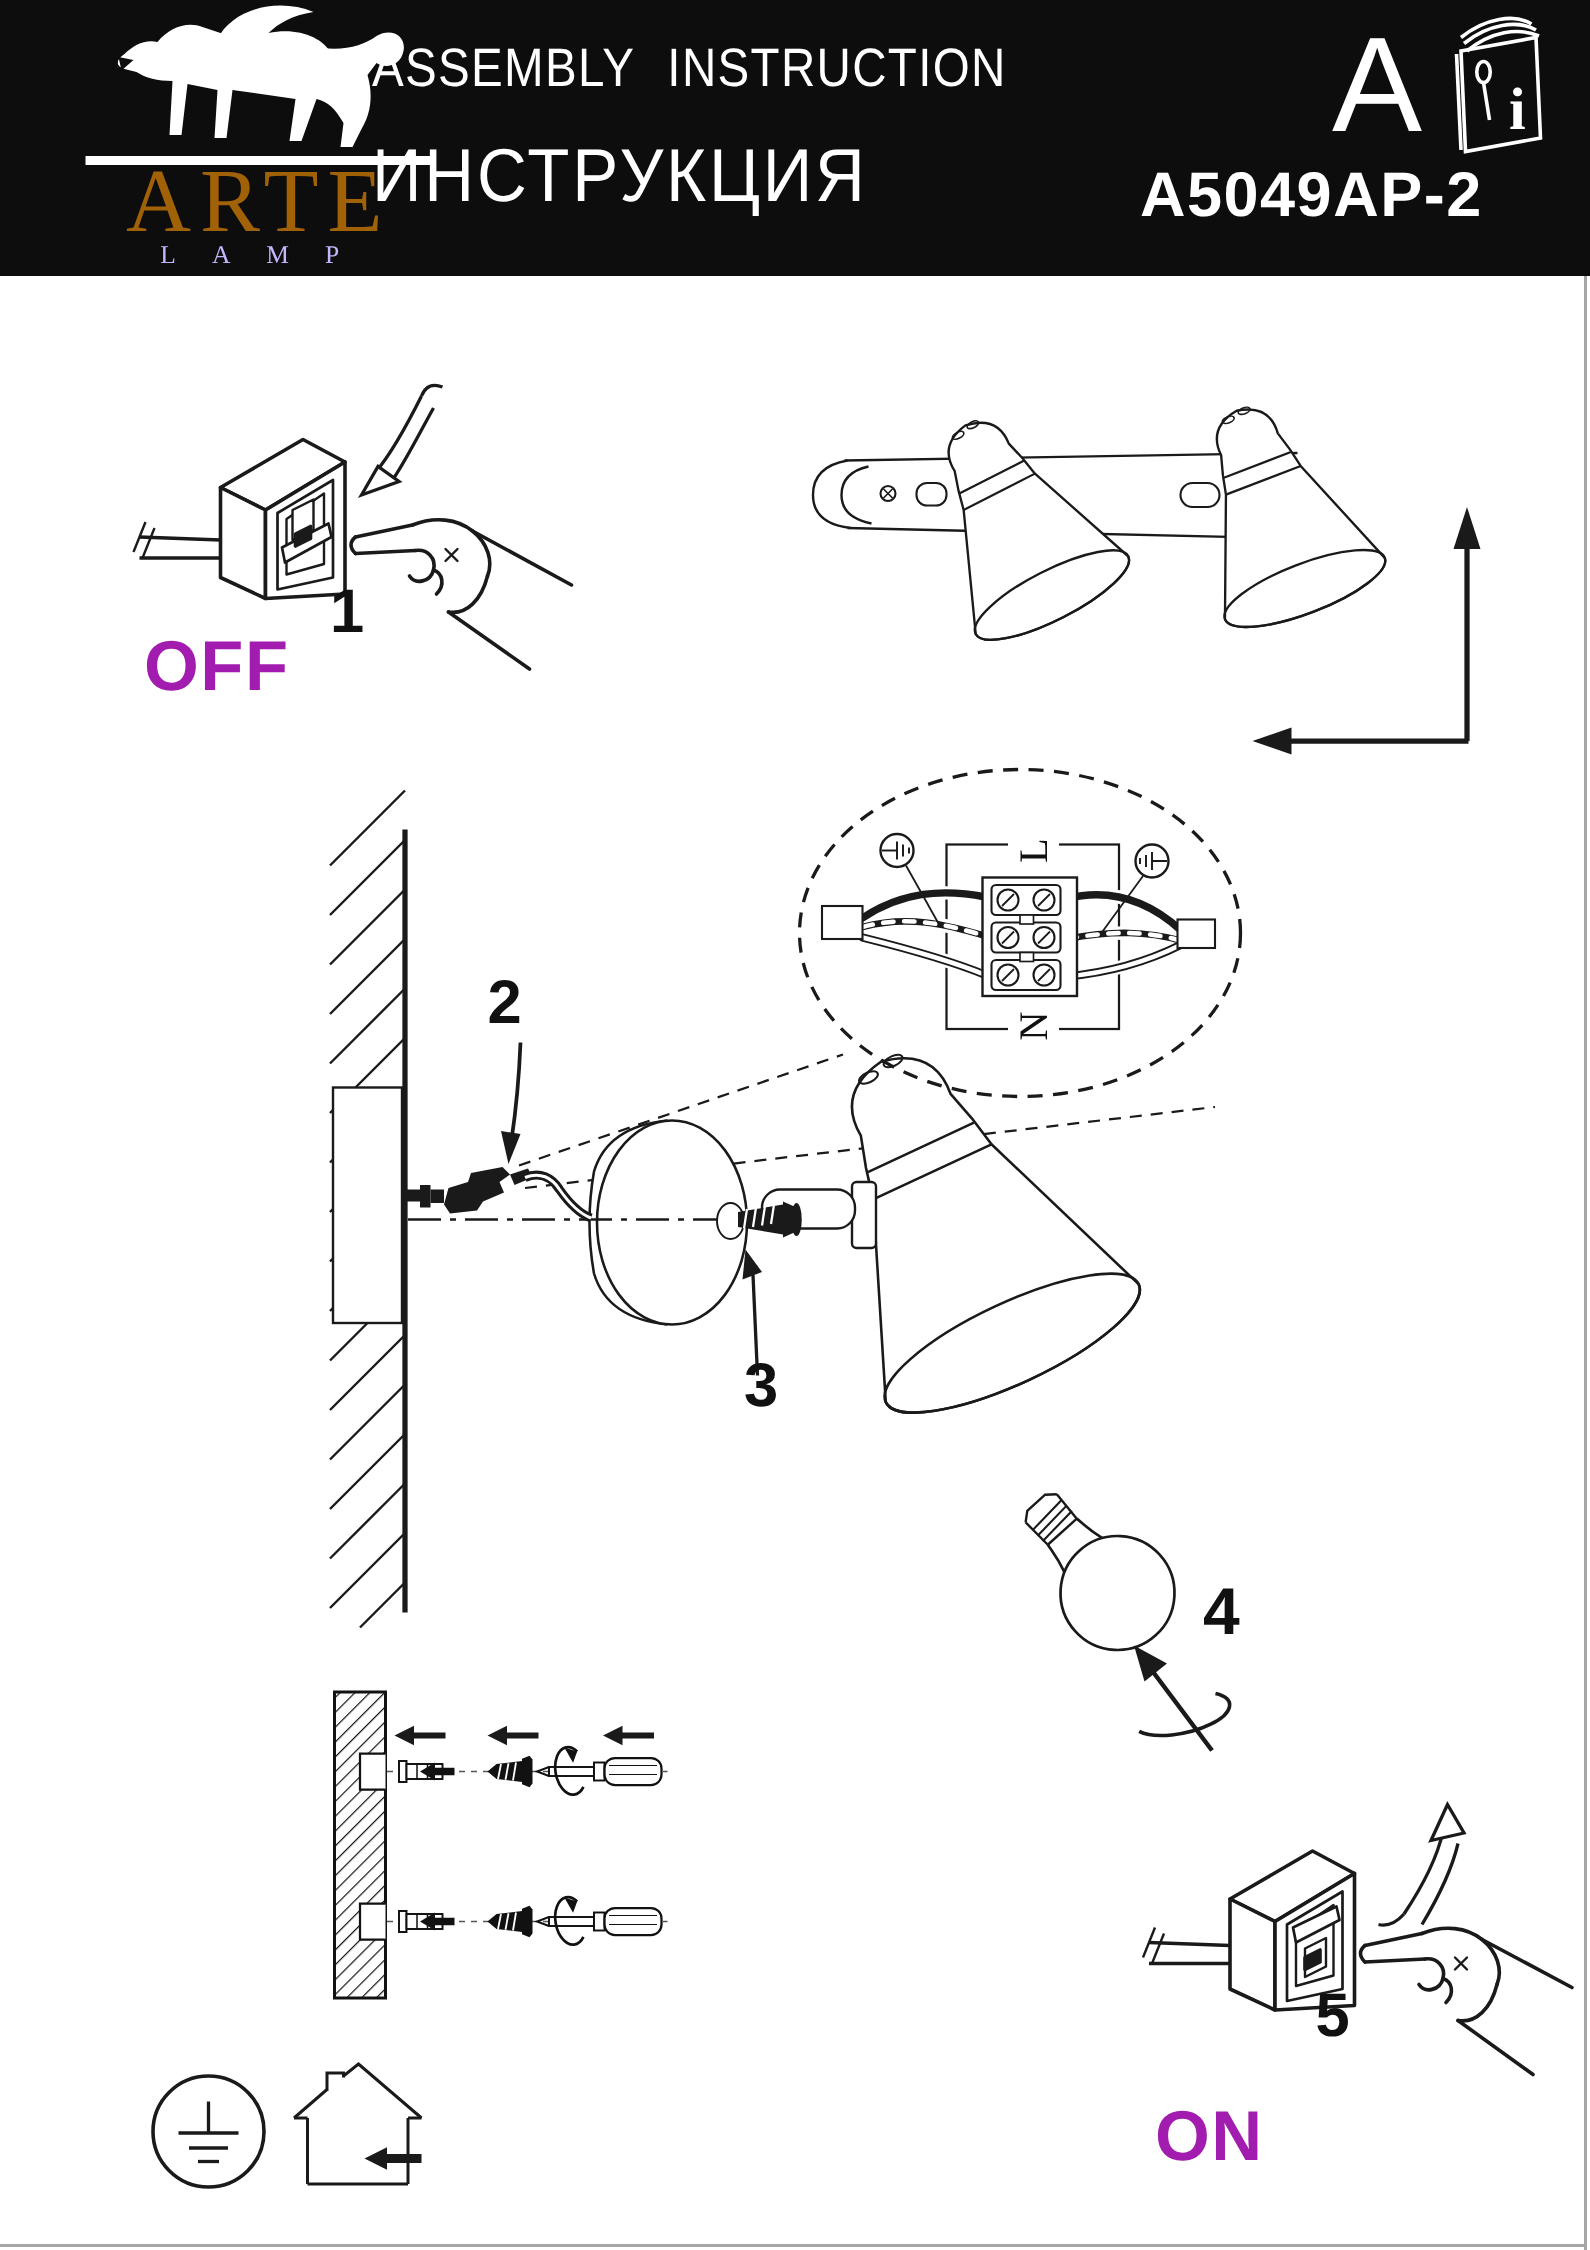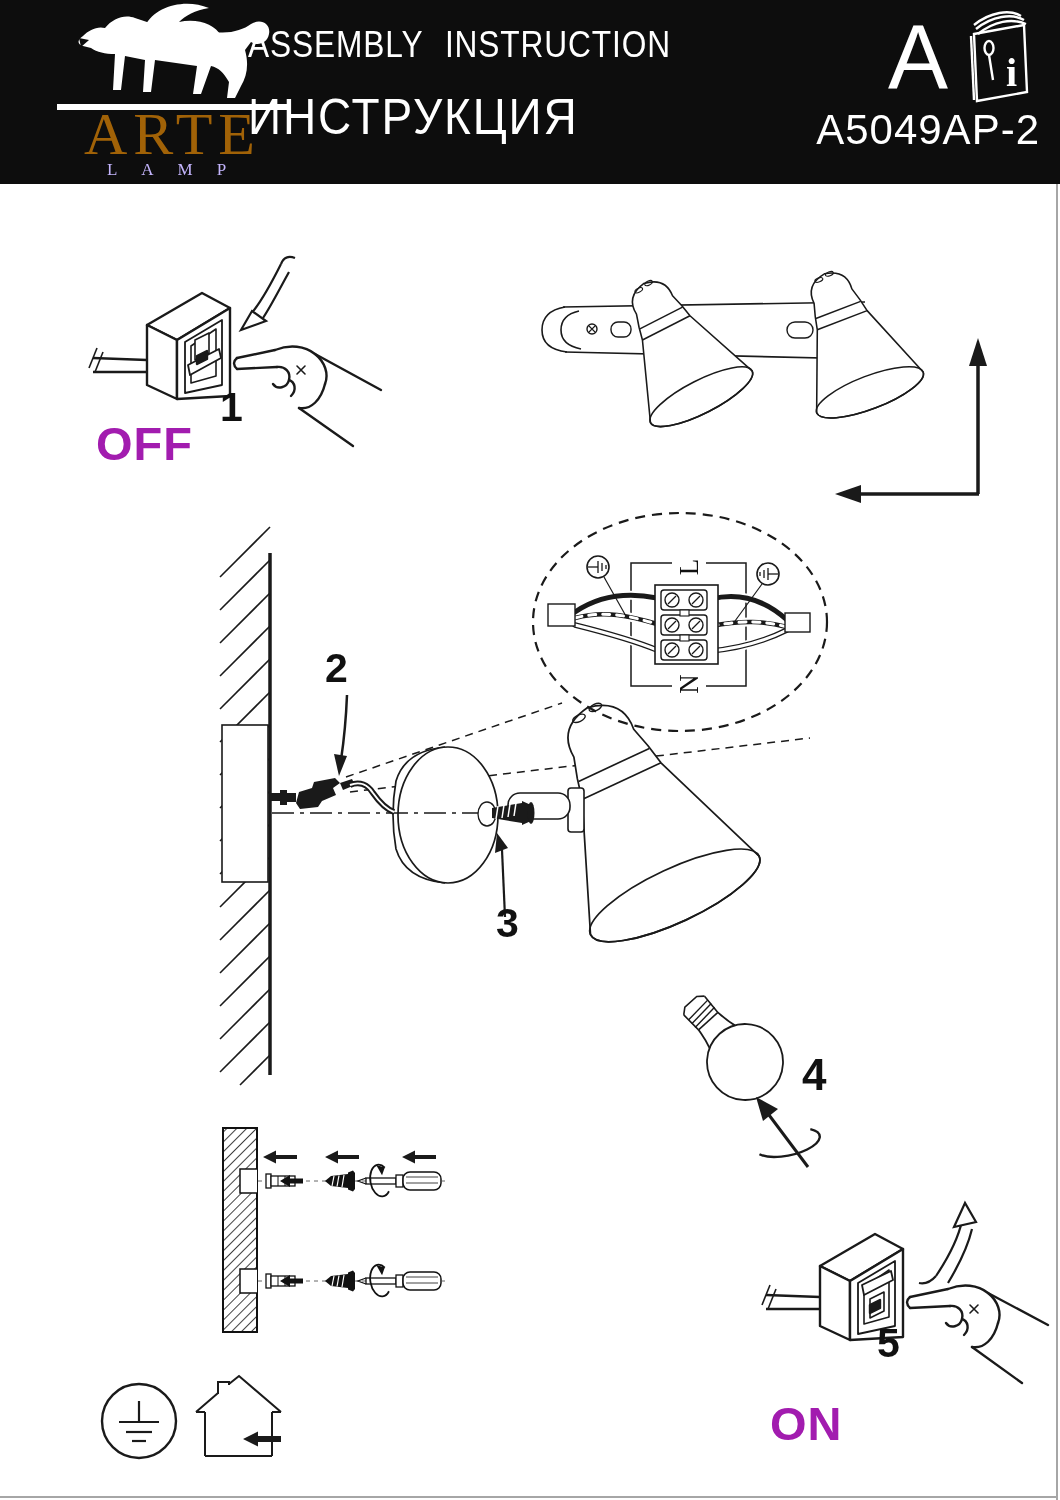--- a/index.html
+++ b/index.html
@@ -12,22 +12,22 @@
   .brand-word{position:absolute;left:57px;top:100px;width:231px;text-align:center;
               font-family:"Liberation Serif",serif;font-size:60px;letter-spacing:6px;color:#a16207}
   .brand-sub{position:absolute;left:63px;top:160px;width:231px;text-align:center;
              font-family:"Liberation Serif",serif;font-size:17px;letter-spacing:24px;color:#c4b5fd}
   .brand-bar{position:absolute;left:57px;top:104px;width:231px;height:6px;background:#fff}
   .title-en{position:absolute;left:248px;top:24px;font-size:36px;color:#fff;
             letter-spacing:1px;word-spacing:14px;transform:scaleX(.88);transform-origin:left top;white-space:nowrap}
   .title-ru{position:absolute;left:248px;top:88px;font-size:50px;color:#fff;
             letter-spacing:2px;transform:scaleX(.92);transform-origin:left top;white-space:nowrap}
   .doc-letter{position:absolute;left:888px;top:6px;font-size:90px;color:#fff}
-  .model{position:absolute;left:760px;top:106px;width:280px;text-align:right;
-         font-size:42px;font-weight:normal;color:#fff;letter-spacing:1px}
+  .model{position:absolute;left:760px;top:106px;width:280px;text-align:left;
+         font-size:42px;font-weight:bold;color:#fff;letter-spacing:1px}
   
   .num{position:absolute;font-size:41px;font-weight:bold;color:#111}
   .word{position:absolute;font-size:47px;font-weight:bold;color:#a21caf;letter-spacing:1px}
   .term{position:absolute;width:34px;height:34px;line-height:34px;text-align:center;
         font-family:"Liberation Serif",serif;font-size:27px;color:#111;background:#fff;
         transform:rotate(-90deg)}
   .edge-right{position:absolute;left:1056px;top:184px;width:2px;height:1316px;background:#a6a6a6}
   .edge-bottom{position:absolute;left:0;top:1496px;width:1058px;height:2px;background:#a6a6a6}
 </style>
 </head>

